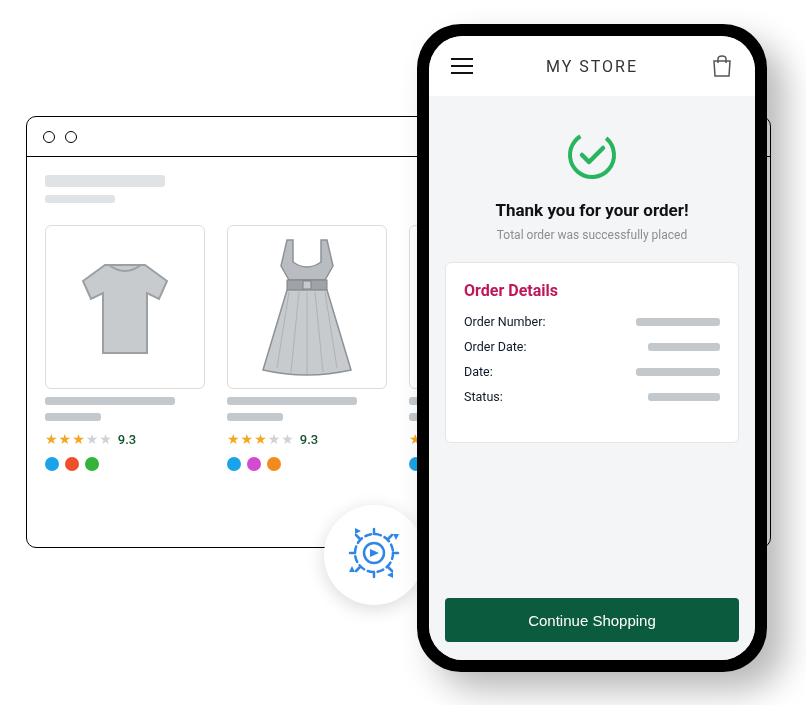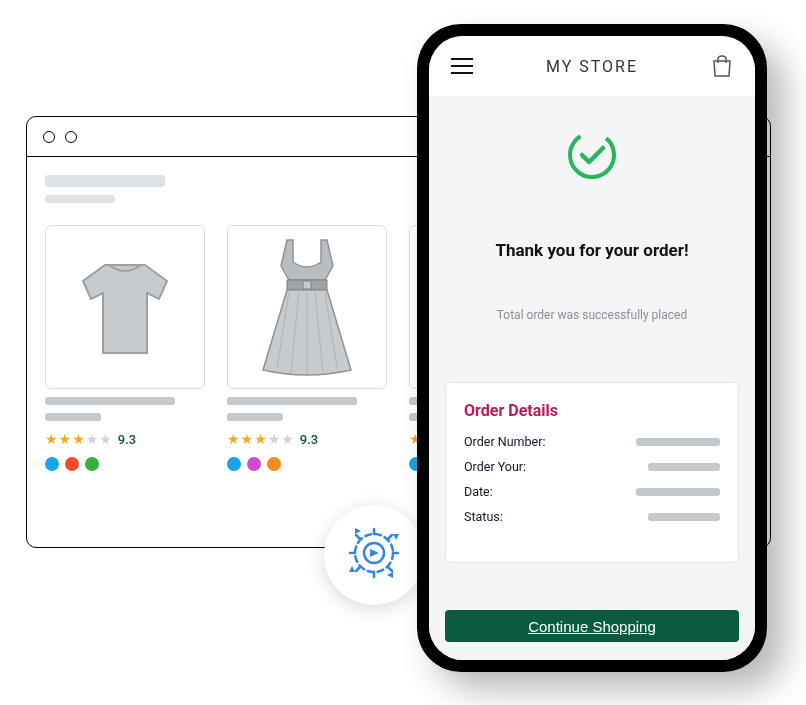--- a/index.html
+++ b/index.html
@@ -143,21 +143,20 @@
       font-weight: 400;
     }
     .bag-icon svg { display: block; }
 
     .phone-body {
       flex: 1;
       background: #f4f5f6;
       padding: 22px 16px 18px 16px;
       display: flex;
       flex-direction: column;
-      gap: 40px;
     }
     .success-icon {
       margin: 10px auto 14px auto;
     }
     .thanks {
       text-align: center;
       font-weight: 700;
       font-size: 17px;
       color: #111;
     }
@@ -194,27 +193,26 @@
       background: #c3c8cc;
       border-radius: 3px;
       width: 80px;
     }
 
     .continue-btn {
       margin-top: auto;
       background: #0b5c3e;
       color: #fff;
       border: none;
-      height: 32px;
+      height: 44px;
       width: 100%;
       border-radius: 4px;
       font-size: 15px;
       font-weight: 500;
       cursor: pointer;
-      text-decoration: underline;
     }
 
     
     .tshirt svg, .dress svg { display: block; }
   </style>
 </head>
 <body>
 
 <div class="browser-window">
   <div class="browser-chrome">
@@ -359,21 +357,21 @@
       <div class="thanks">Thank you for your order!</div>
       <div class="subtext">Total order was successfully placed</div>
 
       <div class="order-card">
         <h3>Order Details</h3>
         <div class="detail-row">
           <span>Order Number:</span>
           <div class="detail-placeholder" style="width:84px"></div>
         </div>
         <div class="detail-row">
-          <span>Order Your:</span>
+          <span>Order Date:</span>
           <div class="detail-placeholder" style="width:72px"></div>
         </div>
         <div class="detail-row">
           <span>Date:</span>
           <div class="detail-placeholder" style="width:84px"></div>
         </div>
         <div class="detail-row" style="margin-bottom:16px">
           <span>Status:</span>
           <div class="detail-placeholder" style="width:72px"></div>
         </div>

